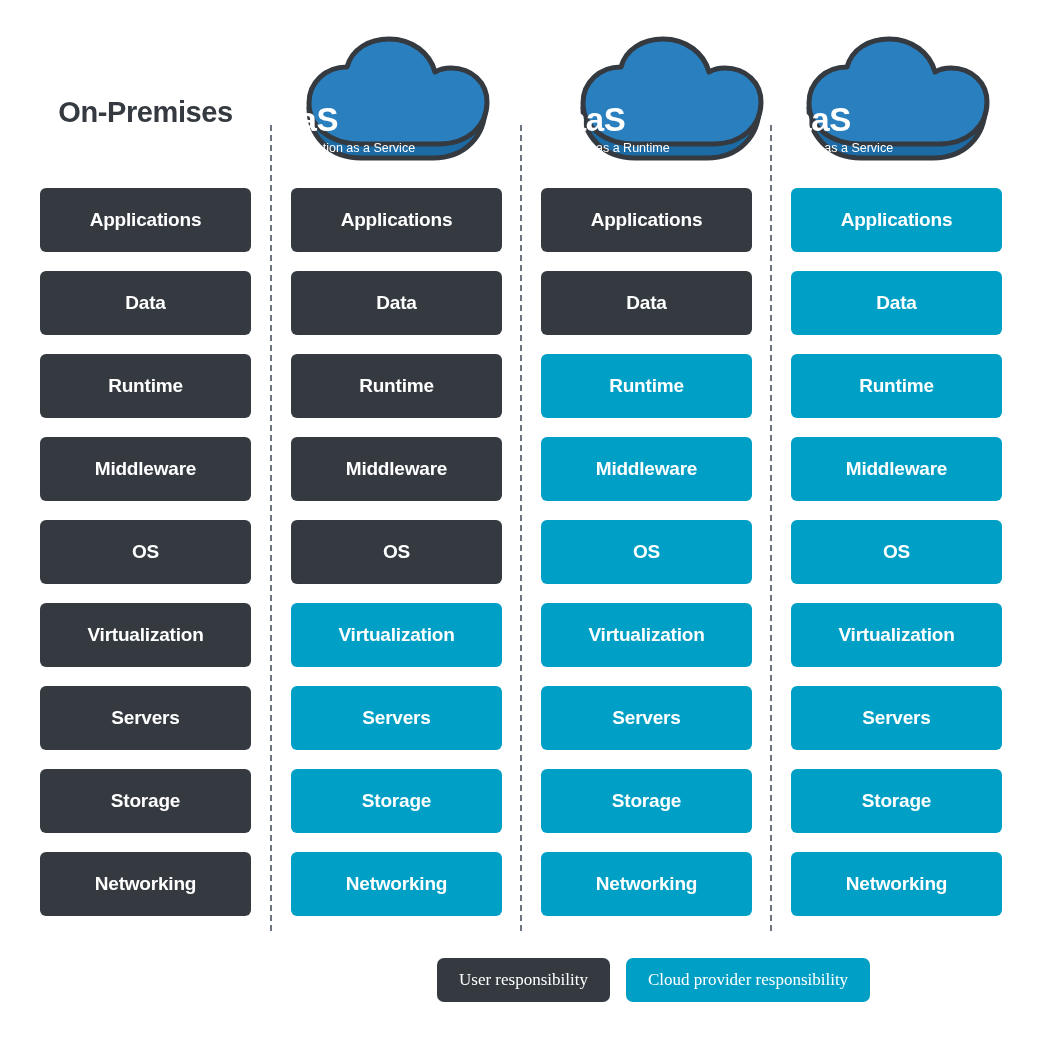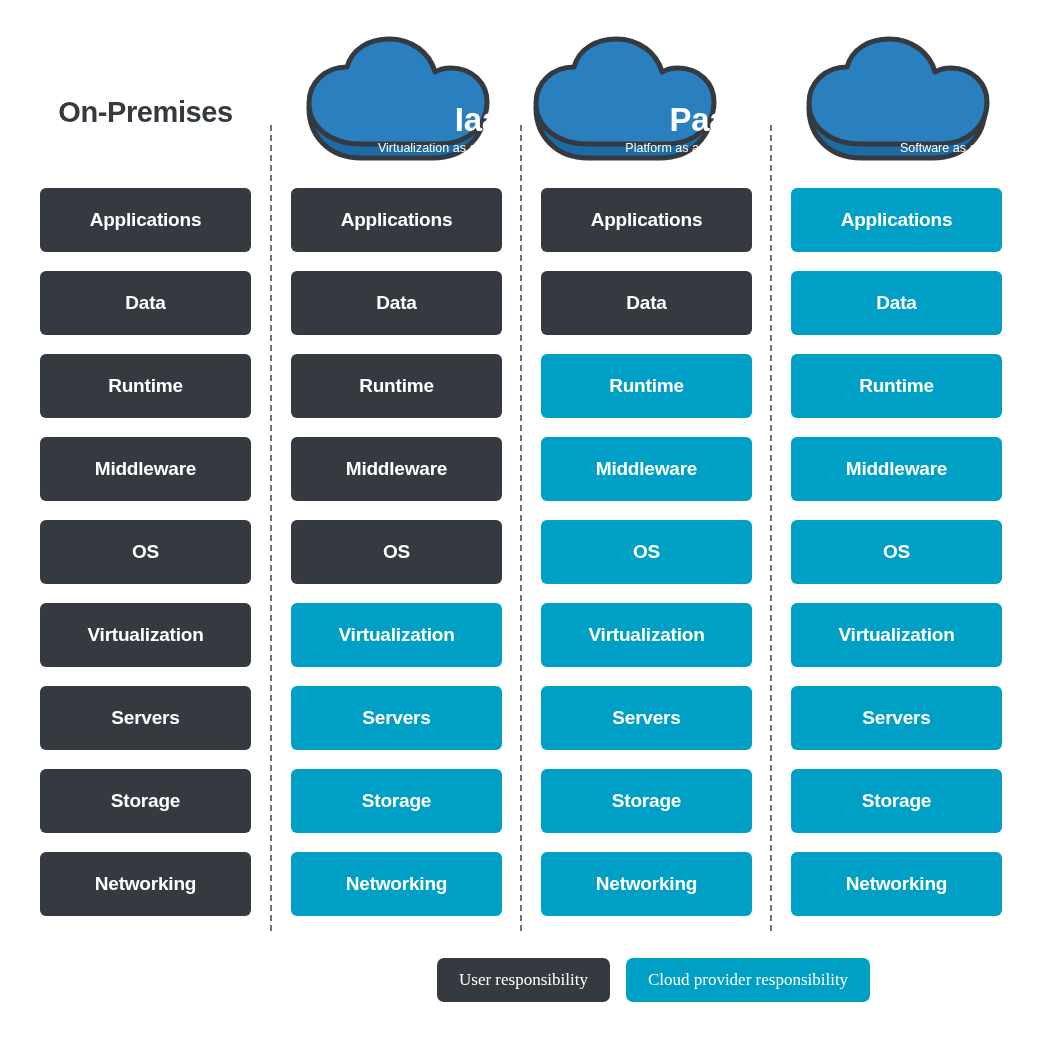--- a/index.html
+++ b/index.html
@@ -53,21 +53,21 @@
     position: absolute;
     left: 50%;
     top: 6px;
     transform: translateX(-50%);
     display: block;
   }
   .cloud-text {
     position: absolute;
     left: 0;
     width: 250px;
-    text-align: right;
+    text-align: left;
     color: #ffffff;
     pointer-events: none;
   }
   .cloud-title {
     top: 73px;
     font-size: 33px;
     font-weight: bold;
     line-height: 1;
     letter-spacing: -0.3px;
   }
@@ -148,36 +148,37 @@
       <div class="col-head" style="left: 271.5px;">
         <div class="cloud-wrap">
           <svg width="196" height="130" viewBox="0 0 196 130">
             <path d="M10 72 C10 100 30 122 62 122 L134 122 C166 122 186 100 186 72 Z" fill="#1c6ba5" stroke="#343a40" stroke-width="5" stroke-linejoin="round"></path>
             <path d="M62 108 C30 108 10 90 10 67 C10 46 27 31 48 31 C53 13 70 3 90 3 C113 3 131 17 136 36 C141 33 147 32 152 32 C173 32 188 47 188 66 C188 90 169 108 140 108 Z" fill="#2a7fbf" stroke="#343a40" stroke-width="5" stroke-linejoin="round"></path>
           </svg>
           <div class="cloud-text cloud-title">IaaS</div>
           <div class="cloud-text cloud-sub">Virtualization as a Service</div>
         </div>
       </div>
-      <div class="col-head" style="left: 499px;">
+      <div class="col-head" style="left: 546px;">
         <div class="cloud-wrap">
           <svg width="196" height="130" viewBox="0 0 196 130">
             <path d="M10 72 C10 100 30 122 62 122 L134 122 C166 122 186 100 186 72 Z" fill="#1c6ba5" stroke="#343a40" stroke-width="5" stroke-linejoin="round"></path>
             <path d="M62 108 C30 108 10 90 10 67 C10 46 27 31 48 31 C53 13 70 3 90 3 C113 3 131 17 136 36 C141 33 147 32 152 32 C173 32 188 47 188 66 C188 90 169 108 140 108 Z" fill="#2a7fbf" stroke="#343a40" stroke-width="5" stroke-linejoin="round"></path>
           </svg>
           <div class="cloud-text cloud-title">PaaS</div>
           <div class="cloud-text cloud-sub">Platform as a Runtime</div>
         </div>
       </div>
       <div class="col-head" style="left: 771.5px;">
         <div class="cloud-wrap">
           <svg width="196" height="130" viewBox="0 0 196 130">
             <path d="M10 72 C10 100 30 122 62 122 L134 122 C166 122 186 100 186 72 Z" fill="#1c6ba5" stroke="#343a40" stroke-width="5" stroke-linejoin="round"></path>
             <path d="M62 108 C30 108 10 90 10 67 C10 46 27 31 48 31 C53 13 70 3 90 3 C113 3 131 17 136 36 C141 33 147 32 152 32 C173 32 188 47 188 66 C188 90 169 108 140 108 Z" fill="#2a7fbf" stroke="#343a40" stroke-width="5" stroke-linejoin="round"></path>
           </svg>
+          <div class="cloud-text cloud-title">SaaS</div>
           <div class="cloud-text cloud-sub">Software as a Service</div>
         </div>
       </div>
     </div>
   <div id="dividers">
       <div class="divider" style="left: 270px;"></div>
       <div class="divider" style="left: 520px;"></div>
       <div class="divider" style="left: 770px;"></div>
     </div>
   <div id="stacks">

